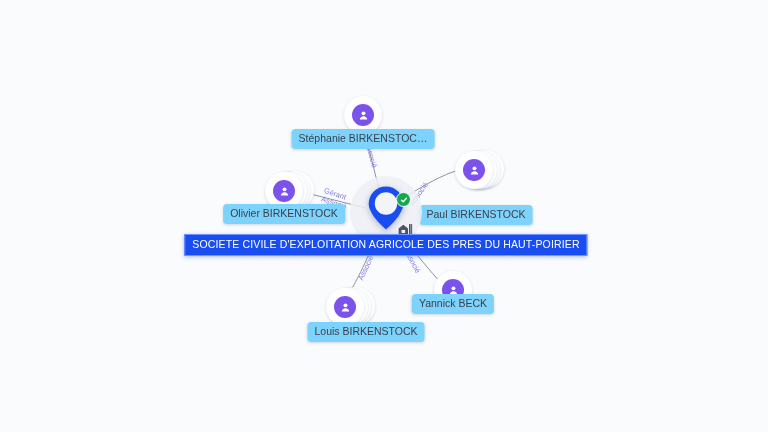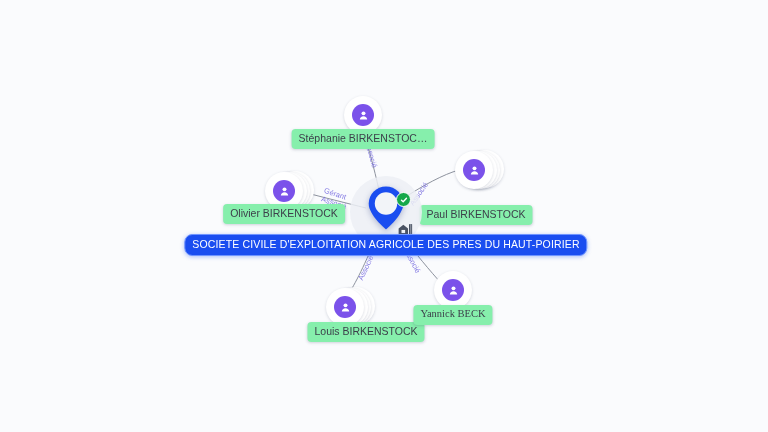--- a/index.html
+++ b/index.html
@@ -49,21 +49,21 @@
     border-radius: 50%;
     background: #7b52ea;
     display: flex; align-items: center; justify-content: center;
   }
   .avatar-circle svg { display: block; }
 
   .node-label {
     position: absolute;
     transform: translate(-50%, 0);
     white-space: nowrap;
-    background: #86efac;
+    background: #7dd3fc;
     color: #3c3f4a;
     font-size: 10.5px;
     line-height: 1;
     padding: 4px 7px 5px 7px;
     border-radius: 4px;
     box-shadow: 0 1px 3px rgba(60,70,100,0.22);
   }
 
   
   #company-node {
@@ -104,21 +104,21 @@
     position: absolute;
     left: 386px; top: 234px;
     transform: translate(-50%, 0);
     white-space: nowrap;
     background: #1a4df0;
     color: #ffffff;
     font-size: 10.5px;
     line-height: 1;
     letter-spacing: .15px;
     padding: 4px 7px 5px 7px;
-    border-radius: 8px;
+    border-radius: 0;
     border: 1px solid #6f94ff;
     box-shadow: 0 1px 4px rgba(26,77,240,0.35);
   }
 
   .edge-label {
     position: absolute;
     color: #7a6fe0;
     font-size: 7.5px;
     line-height: 1;
     white-space: nowrap;
@@ -213,21 +213,21 @@
     <div class="avatar-stack">
       <div class="stack-card s0"></div>
       <div class="avatar-circle">
         <svg width="13" height="13" viewBox="0 0 24 24" fill="#ffffff">
             <circle cx="12" cy="8" r="3.6"></circle>
             <path d="M5.2 19.5c0-3.9 3.1-6.2 6.8-6.2s6.8 2.3 6.8 6.2z"></path>
           </svg>
       </div>
     </div>
   </div>
-  <div class="node-label" style="left:453px;top:305px;font-family:Liberation Serif, serif;">Yannick BECK</div>
+  <div class="node-label" style="left:453px;top:294px;">Yannick BECK</div>
 
   <div id="company-node">
     <div class="company-halo"></div>
     <div class="pin-wrap">
       <svg width="38" height="46" viewBox="0 0 38 46" xmlns="http://www.w3.org/2000/svg">
         <path d="M19 1.5 C9.4 1.5 1.7 9.2 1.7 18.8 C1.7 30.2 19 44.5 19 44.5 C19 44.5 36.3 30.2 36.3 18.8 C36.3 9.2 28.6 1.5 19 1.5 Z" fill="#1a4df0"></path>
         <circle cx="19" cy="18.5" r="11.2" fill="#f2f4f8"></circle>
       </svg>
     </div>
     <div class="pin-icon-glyph">

